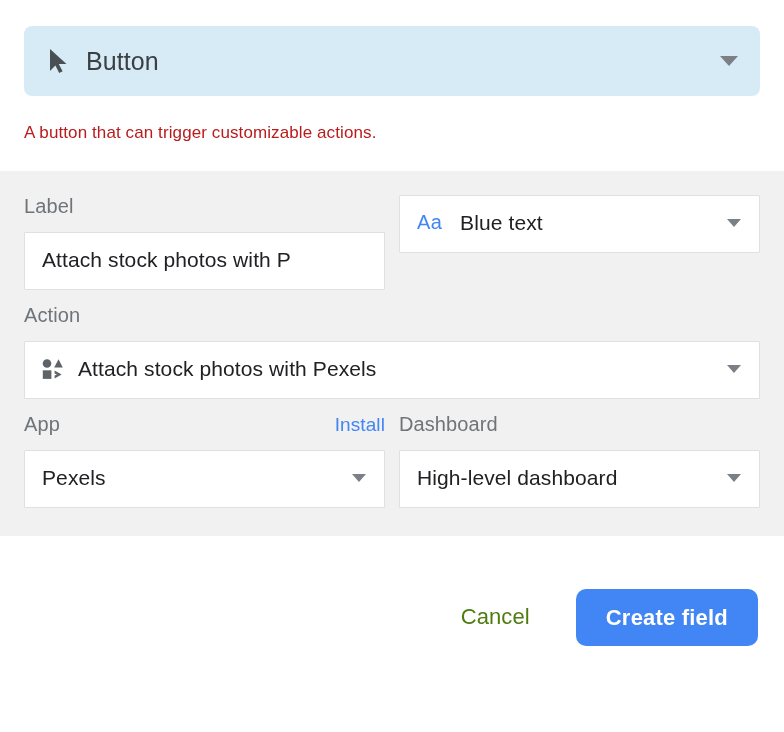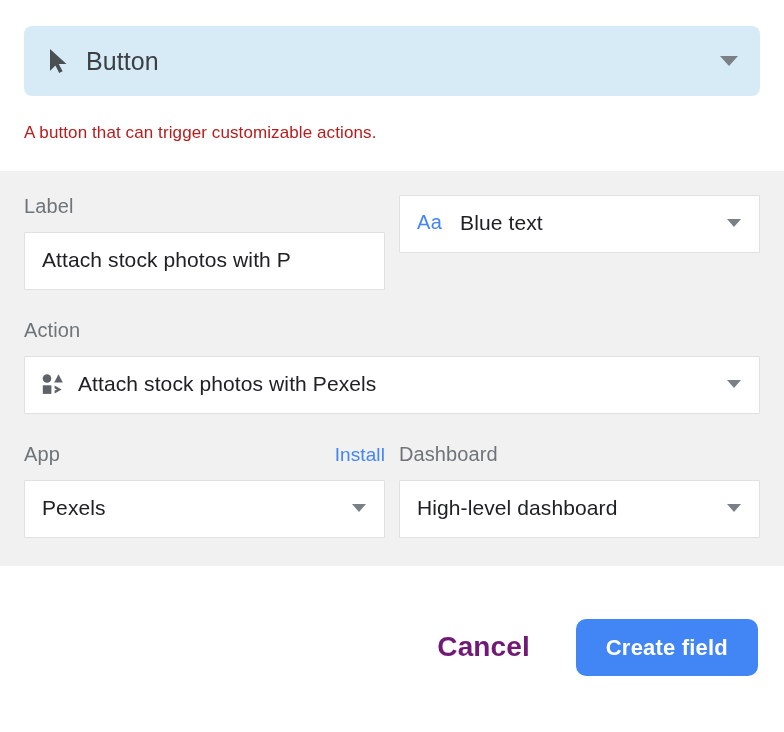--- a/index.html
+++ b/index.html
@@ -88,21 +88,21 @@
     background: #f1f1f1;
     padding: 24px 24px 28px 24px;
     box-sizing: border-box;
   }
 
   .field-row {
     display: flex;
     gap: 14px;
   }
   .field-row + .field-row {
-    margin-top: 29px;
+    margin-top: 14px;
     justify-content: center;
   }
 
   .field-col {
     display: flex;
     flex-direction: column;
     min-width: 0;
   }
   .field-col.half { flex: 1 1 0; }
   .field-col.full { flex: 1 1 100%; }
@@ -179,30 +179,29 @@
     flex: 1 1 auto;
     display: flex;
     align-items: flex-start;
     justify-content: flex-end;
     padding: 53px 26px 0 0;
     box-sizing: border-box;
     gap: 0;
   }
 
   .btn-cancel {
-    font-size: 28px;
-    color: #701a75;
+    font-size: 22px;
+    color: #4d7c0f;
     background: transparent;
     border: none;
     padding: 0 26px;
     height: 56px;
     cursor: pointer;
     font-family: inherit;
     letter-spacing: 0.1px;
-    font-weight: bold;
   }
 
   .btn-primary {
     font-size: 22px;
     color: #ffffff;
     background: #4285f4;
     border: none;
     border-radius: 10px;
     height: 57px;
     padding: 0 30px;

